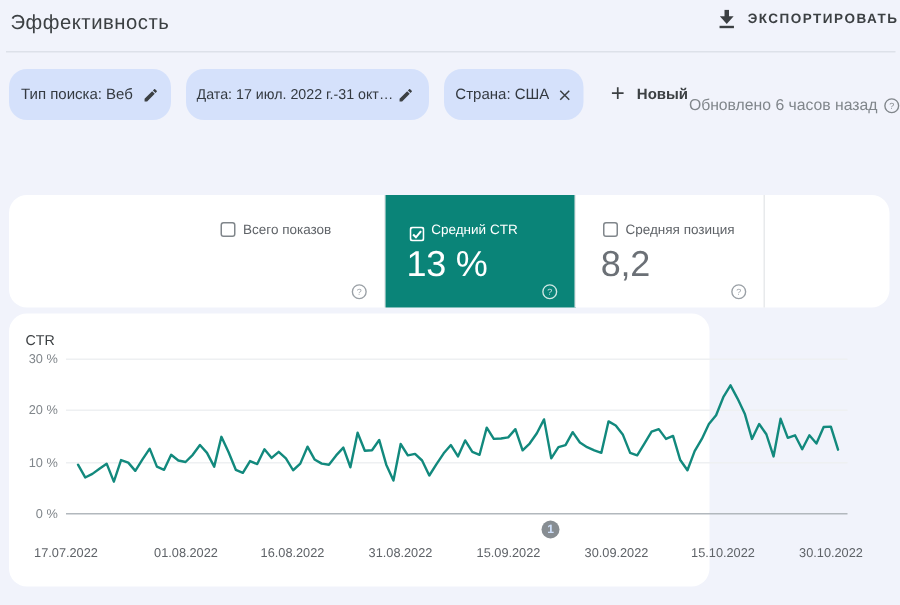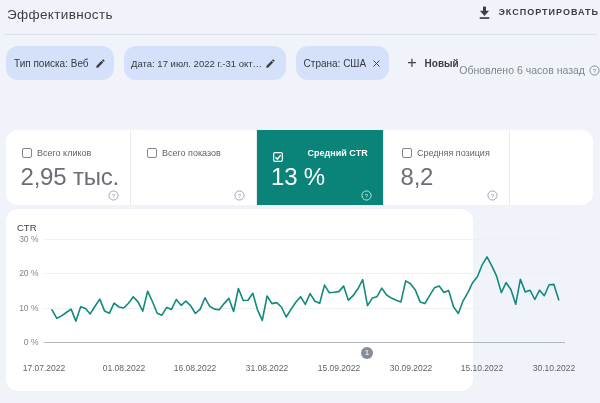--- a/index.html
+++ b/index.html
@@ -17,21 +17,21 @@
 
 #new { display:flex; align-items:center; gap:8px; font-size:10px; font-weight:700; color:#3c4043; margin-left:18px; }
 #new .pl { font-size:16px; font-weight:400; }
 #upd { right:0px; top:64px; display:flex; align-items:center; gap:4px; font-size:10.5px; color:#80868b; }
 #mcard { left:6px; top:130px; width:587px; height:75px; background:#fff; border-radius:12px; }
 .tile { position:absolute; top:0; height:75px; border-right:1px solid #e8eaec; }
 .tile:last-of-type { border-right:1px solid #e8eaec; }
 .box { position:absolute; left:16px; top:17.5px; width:10px; height:10px; border:1px solid #80868b; border-radius:2px; }
 .cb { position:absolute; left:16px; top:17.5px; }
 .lbl { position:absolute; left:31px; top:18px; font-size:9px; color:#5f6368; }
-.sel .lbl { color:#fff; font-weight:700; font-size:9px;margin-left:20px; }
+.sel .lbl { color:#fff; font-weight:400; font-size:9px; }
 .num { position:absolute; left:14.5px; top:32.5px; font-size:24px; color:#6b7076; letter-spacing:-0.2px; }
 .sel { background:#0a8478; }
 .sel .num { color:#fff; }
 .q { position:absolute; right:11px; top:56.5px; }
 #ccard { left:6px; top:209px; width:467px; height:182px; background:#fff; border-radius:12px; }
 #ctr { position:absolute; left:11px; top:13px; font-size:9.5px; color:#3c4043; }
 .yl { position:absolute; left:0; width:32.5px; text-align:right; font-size:8.5px; color:#80868b; }
 .gl { position:absolute; left:37.5px; width:521.5px; height:1px; background:#eef0f2; }
 #zero { position:absolute; left:37.5px; top:133px; width:521.5px; height:1px; background:#b2b8bd; }
 .dl { position:absolute; top:154px; width:70px; text-align:center; font-size:8.5px; color:#5f6368; }
@@ -73,29 +73,20 @@
     </div>
 </div>
 <div class="abs" id="upd">
     <span>Обновлено 6 часов назад</span>
     <svg width="11" height="11" viewBox="0 0 24 24" fill="none">
       <circle cx="12" cy="12" r="10" stroke="#80868b" stroke-width="2"></circle>
       <text x="12" y="16.5" text-anchor="middle" font-family="Liberation Sans" font-size="13" fill="#80868b">?</text>
     </svg>
   </div>
 <div class="abs" id="mcard">
-<div class="tile" style="left:0px;width:125px">
-<span class="box"></span>
-      <span class="lbl">Всего кликов</span>
-<div class="num">2,95 тыс.</div>
-<span class="q"><svg width="11" height="11" viewBox="0 0 24 24" fill="none">
-          <circle cx="12" cy="12" r="10" stroke="#9aa0a6" stroke-width="2"></circle>
-          <text x="12" y="16.5" text-anchor="middle" font-family="Liberation Sans" font-size="13" fill="#9aa0a6">?</text>
-        </svg></span>
-    </div>
 <div class="tile" style="left:125px;width:125.5px">
 <span class="box"></span>
       <span class="lbl">Всего показов</span>
 <span class="q"><svg width="11" height="11" viewBox="0 0 24 24" fill="none">
           <circle cx="12" cy="12" r="10" stroke="#9aa0a6" stroke-width="2"></circle>
           <text x="12" y="16.5" text-anchor="middle" font-family="Liberation Sans" font-size="13" fill="#9aa0a6">?</text>
         </svg></span>
     </div>
 <div class="tile sel" style="left:250.5px;width:127.5px">
 <span class="cb"><svg width="10" height="10" viewBox="0 0 10 10" fill="none" stroke="#fff">

